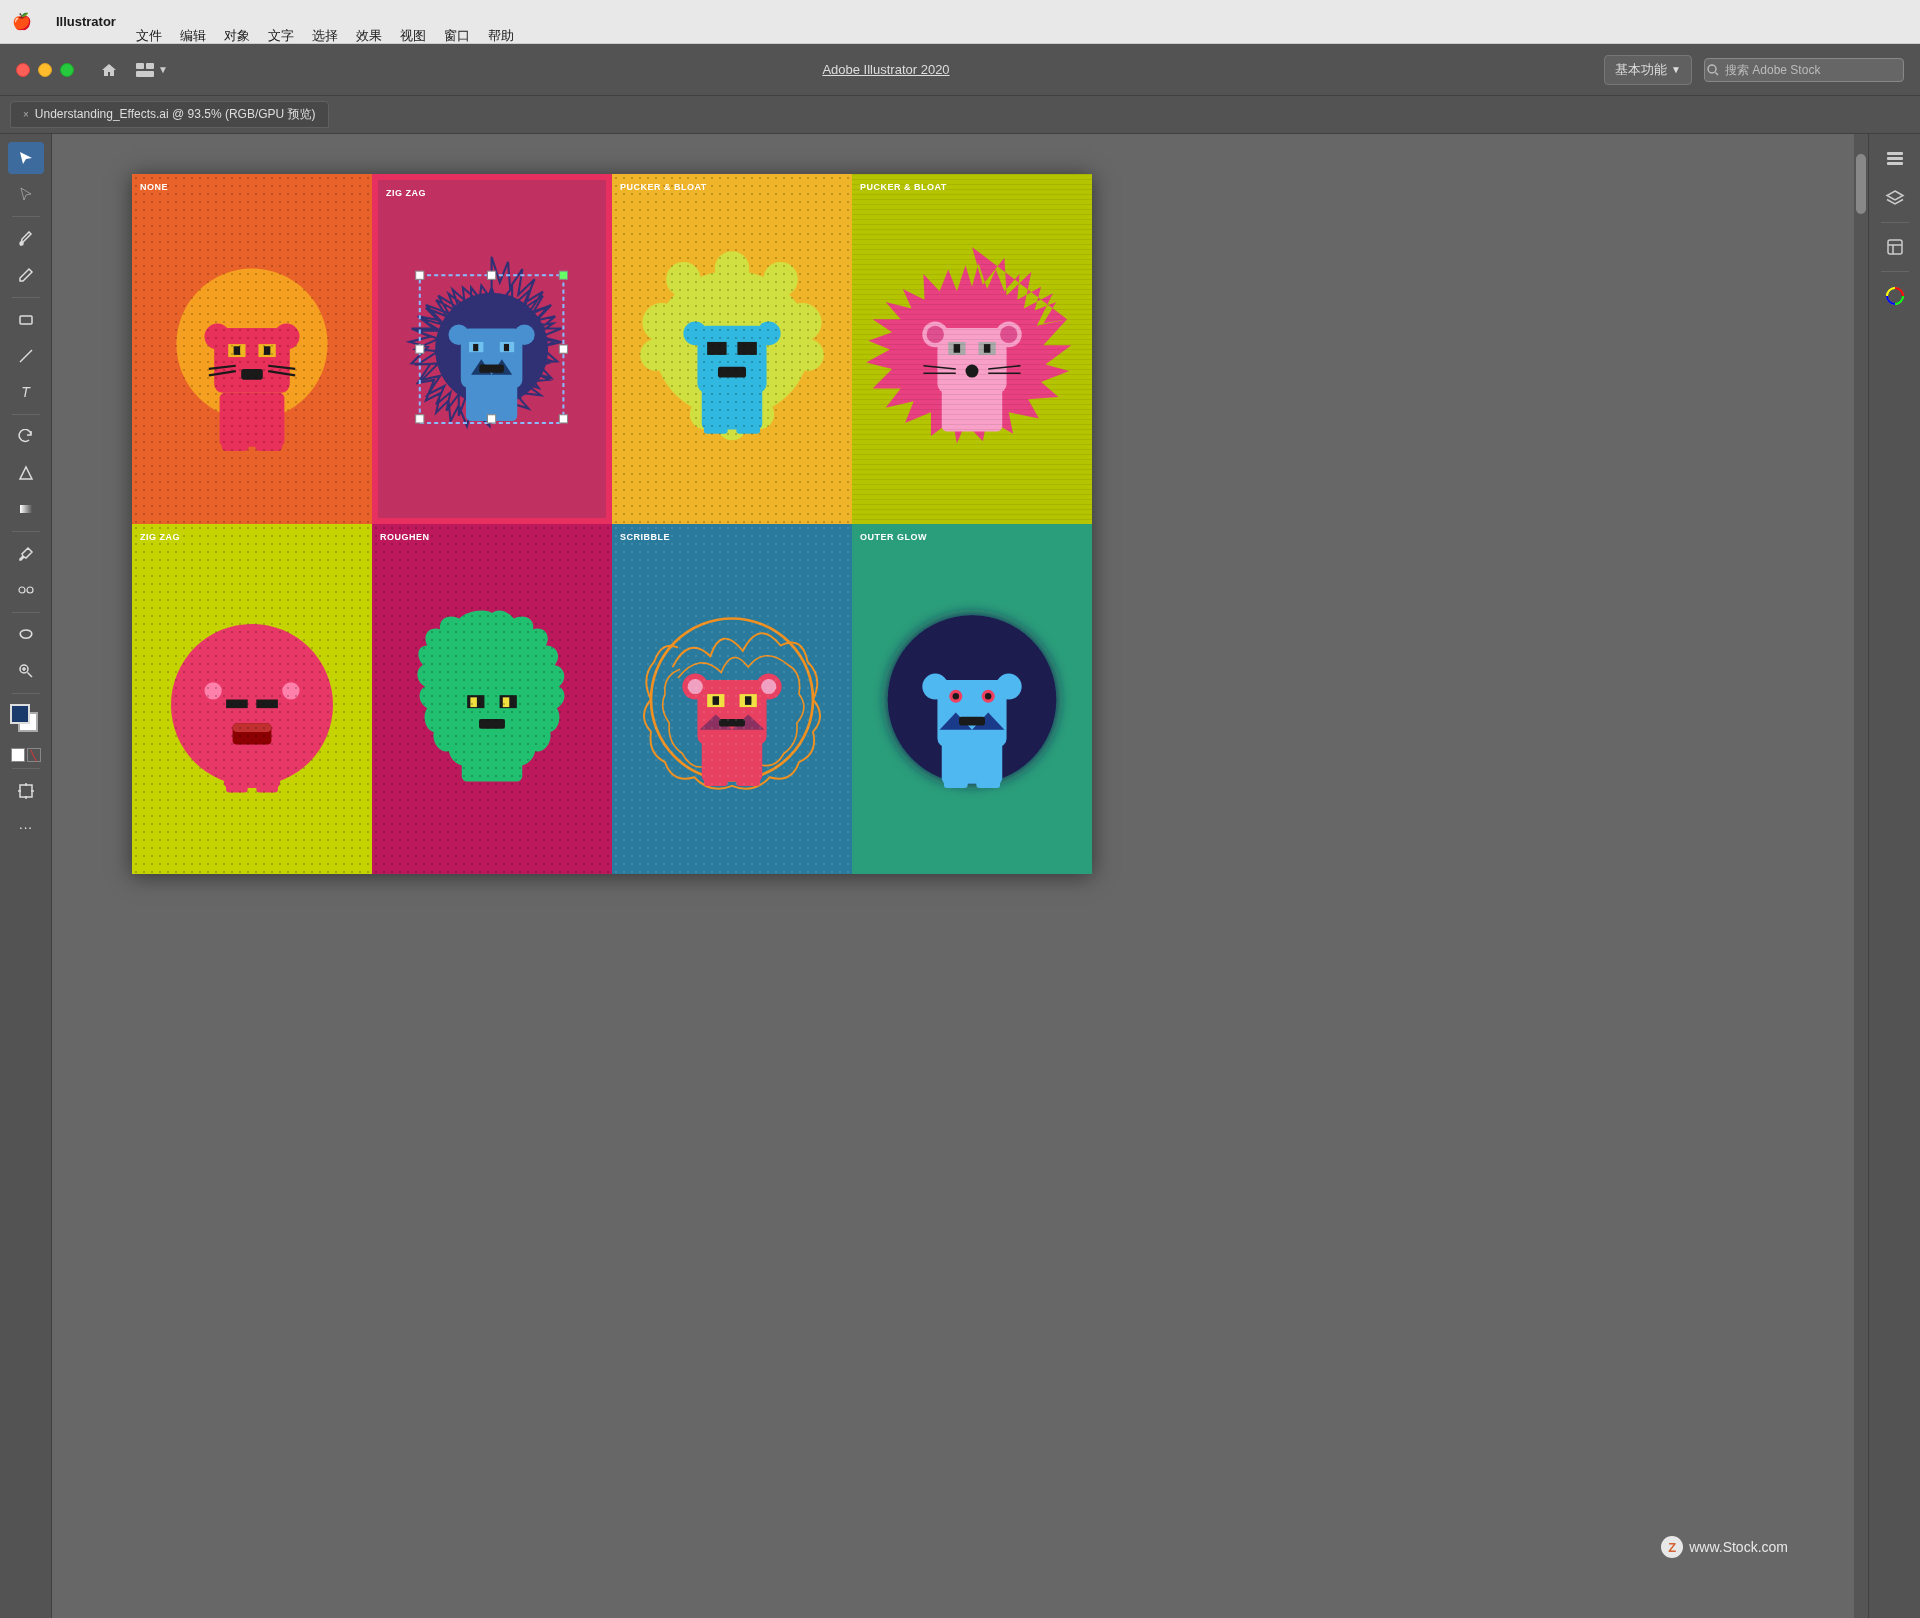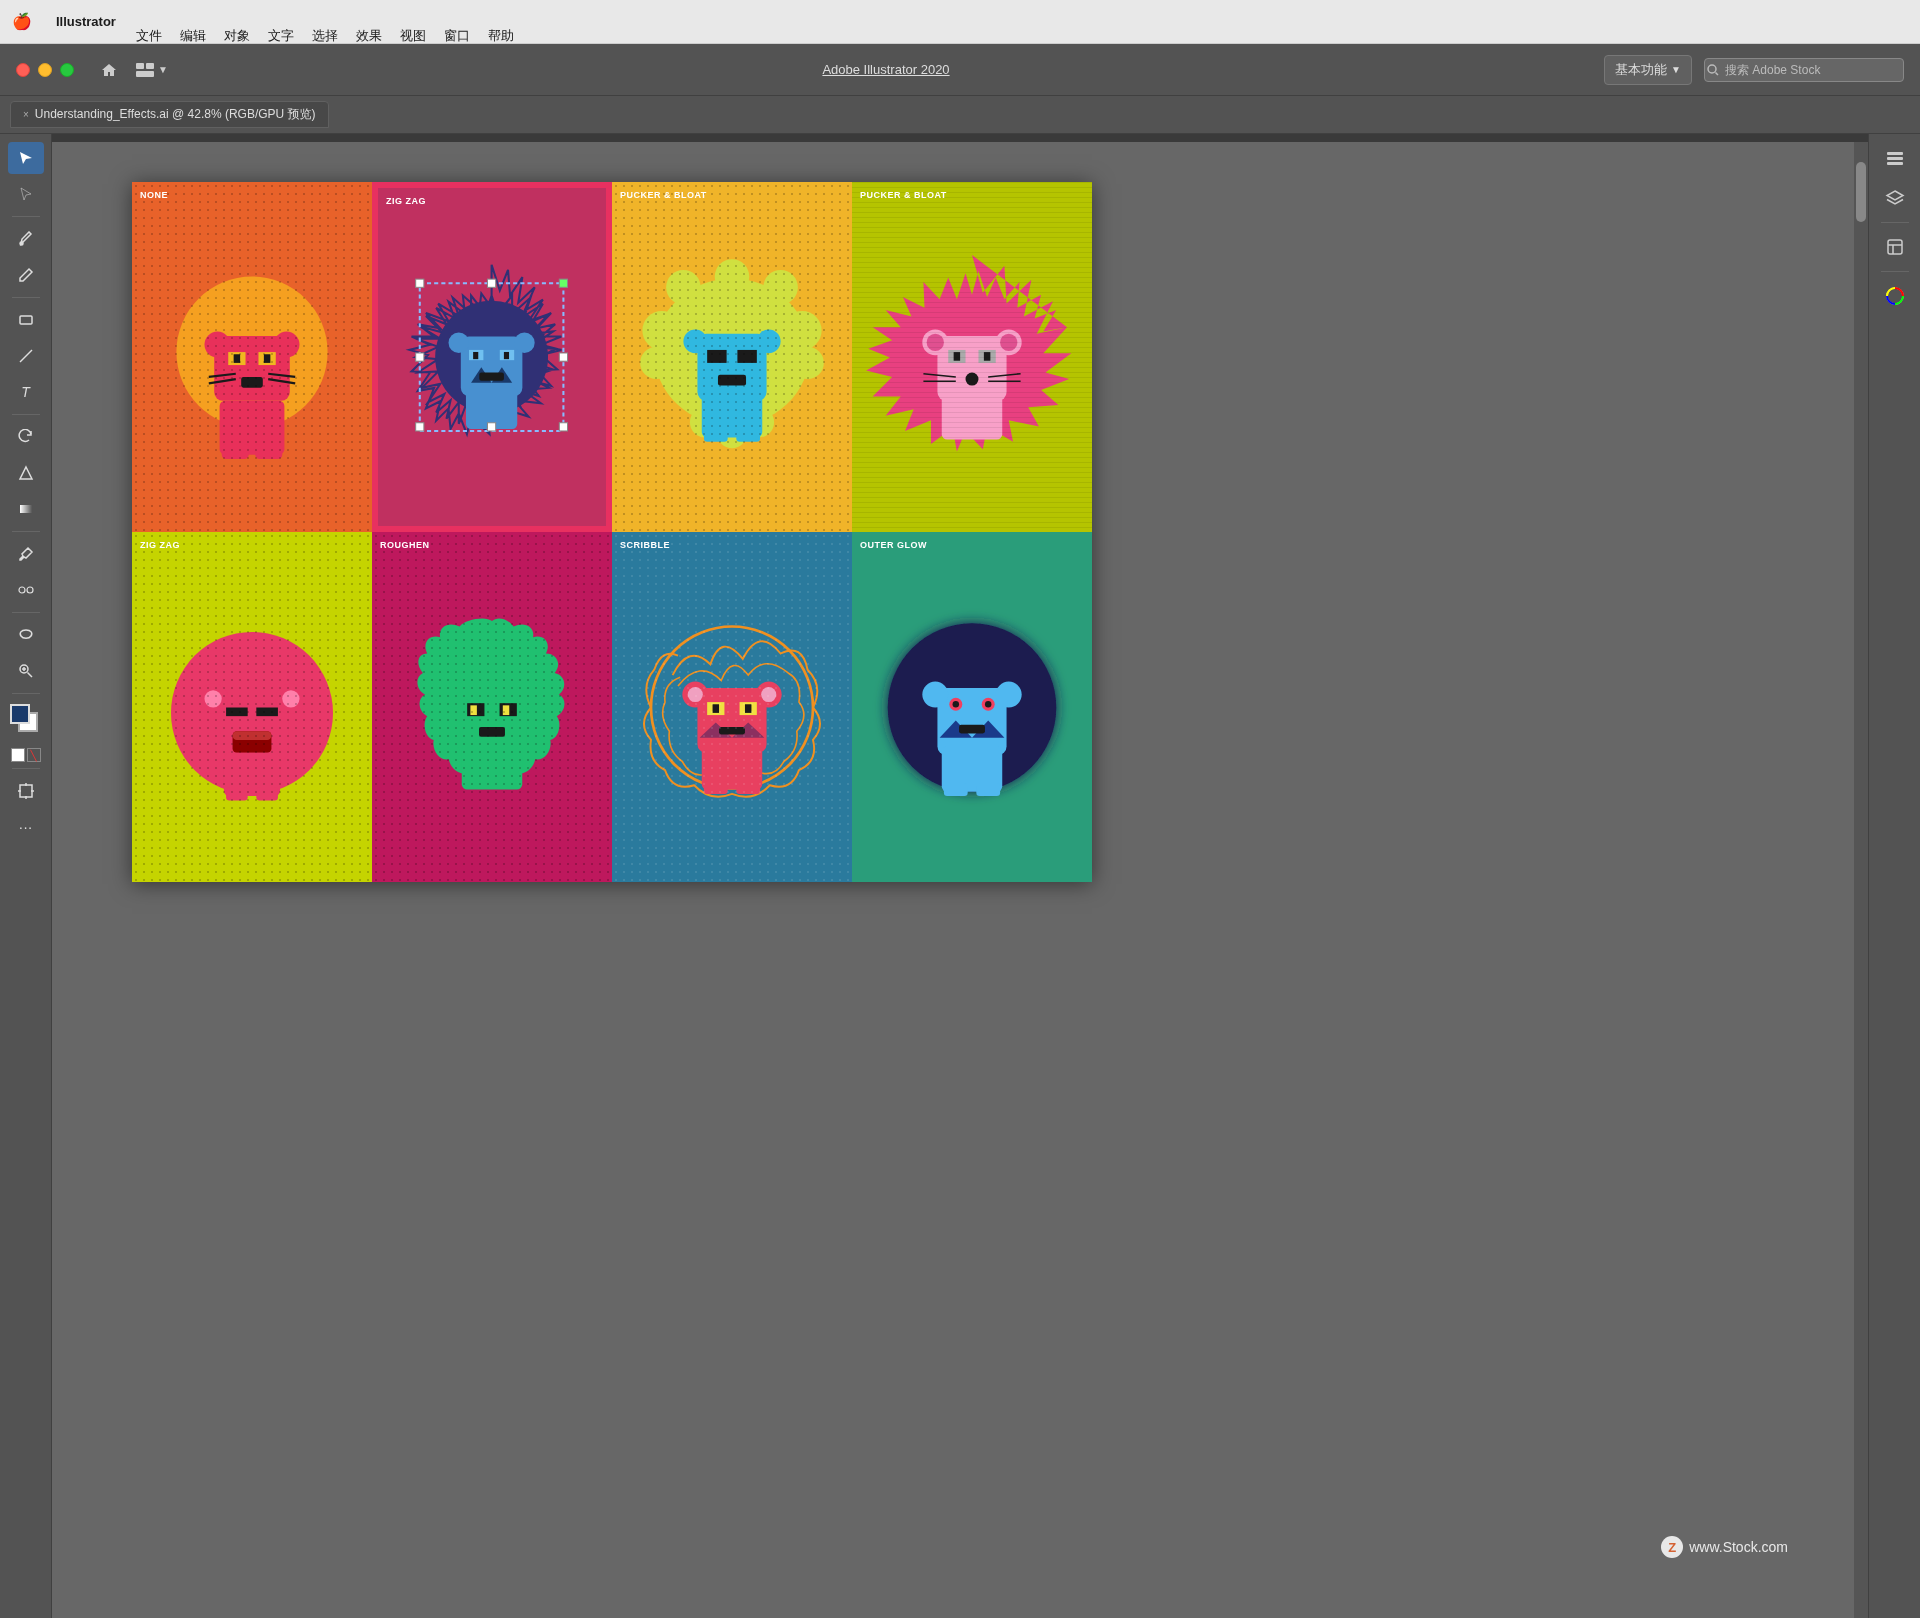--- a/index.html
+++ b/index.html
@@ -190,21 +190,20 @@
       height: 32px;
       margin: 4px;
     }
 
     
     .canvas-area {
       flex: 1;
       background: #676767;
       position: relative;
       overflow: hidden;
-      margin-top: 8px;
     }
 
     
     .scrollbar-v {
       position: absolute;
       right: 0;
       top: 0;
       width: 14px;
       height: 100%;
       background: #555;
@@ -391,21 +390,21 @@
         <line x1="8.5" y1="8.5" x2="11" y2="11" stroke="#bbb" stroke-width="1.5"></line>
       </svg>
       <input type="text" placeholder="搜索 Adobe Stock" style="">
     </div>
   </div>
 </div>
 
 <div class="tab-bar">
   <div class="tab">
     <span class="tab-close">×</span>
-    <span>Understanding_Effects.ai @ 42.8% (RGB/GPU 预览)</span>
+    <span>Understanding_Effects.ai @ 93.5% (RGB/GPU 预览)</span>
   </div>
 </div>
 
 <div class="app-layout">
 
   <div class="left-toolbar">
 
     <div class="tool-btn active">
       <svg width="16" height="16" viewBox="0 0 16 16" fill="#fff">
           <path d="M2 2l12 6-6 1-3 5z"></path>

